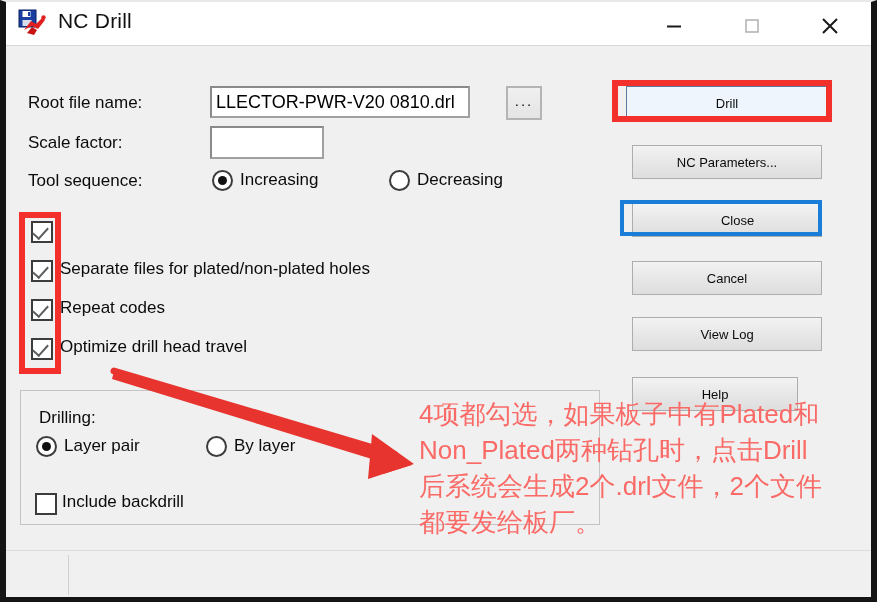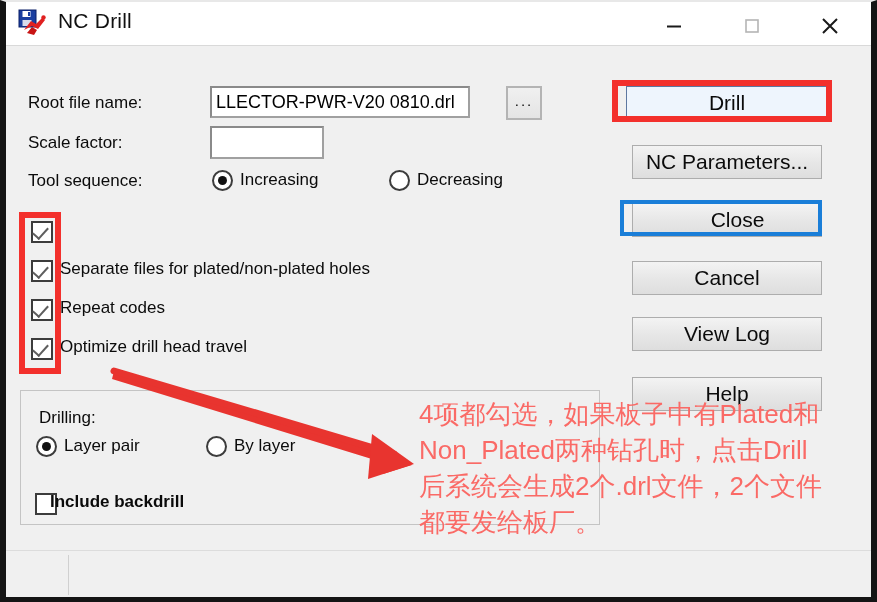--- a/index.html
+++ b/index.html
@@ -97,21 +97,21 @@
     white-space: nowrap;
   }
 
   
   .btn {
     position: absolute;
     box-sizing: border-box;
     background: linear-gradient(180deg,#f3f3f3 0%,#e6e6e6 55%,#dedede 100%);
     border: 1px solid #adadad;
     color: #0b0b0b;
-    font-size: 21px;
+    font-size: 13px;
     display: flex;
     align-items: center;
     justify-content: center;
     white-space: nowrap;
     font-family: "Liberation Sans", sans-serif;
   }
   .btn.default {
     background: #eef5fd;
     border: 1px solid #5d77a0;
   }
@@ -286,28 +286,28 @@
     <div class="group" style="left:14px; top:344px; width:580px; height:135px;"></div>
     <div class="group-title" style="left:28px; top:335px;">Drilling:</div>
 
     <div class="rb sel" style="left:30px; top:390px;"></div>
     <div class="lbl" style="left:58px; top:390px;">Layer pair</div>
 
     <div class="rb" style="left:200px; top:390px;"></div>
     <div class="lbl" style="left:228px; top:390px;">By layer</div>
 
     <div class="cb" style="left:29px; top:447px;"></div>
-    <div class="lbl" style="left:44px; top:446px;font-weight:bold;">Include backdrill</div>
+    <div class="lbl" style="left:56px; top:446px;">Include backdrill</div>
 
     <div class="btn default" style="left:620px; top:40px; width:202px; height:34px;">Drill</div>
     <div class="btn" style="left:626px; top:99px; width:190px; height:34px;">NC Parameters...</div>
     <div class="btn" style="left:626px; top:157px; width:190px; height:34px;padding-left:21px;">Close</div>
     <div class="btn" style="left:626px; top:215px; width:190px; height:34px;">Cancel</div>
     <div class="btn" style="left:626px; top:271px; width:190px; height:34px;">View Log</div>
-    <div class="btn" style="left:626px; top:331px; width:190px; height:34px;">Help</div>
+    <div class="btn" style="left:626px; top:331px; width:166px; height:34px;">Help</div>
   </div>
 
   <div class="statusbar">
     <div class="status-sep"></div>
   </div>
 
   <div class="anno-rect" style="left:612px; top:80px; width:220px; height:42px;"></div>
   <div class="anno-rect blue" style="left:620px; top:200px; width:202px; height:36px;"></div>
   <div class="anno-rect" style="left:19px; top:212px; width:42px; height:162px;"></div>
 

